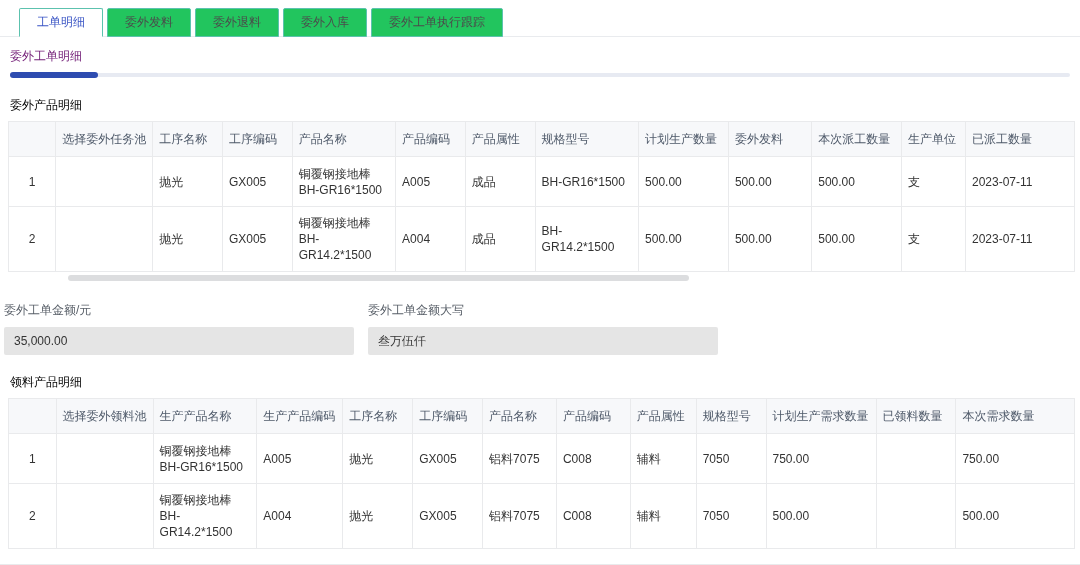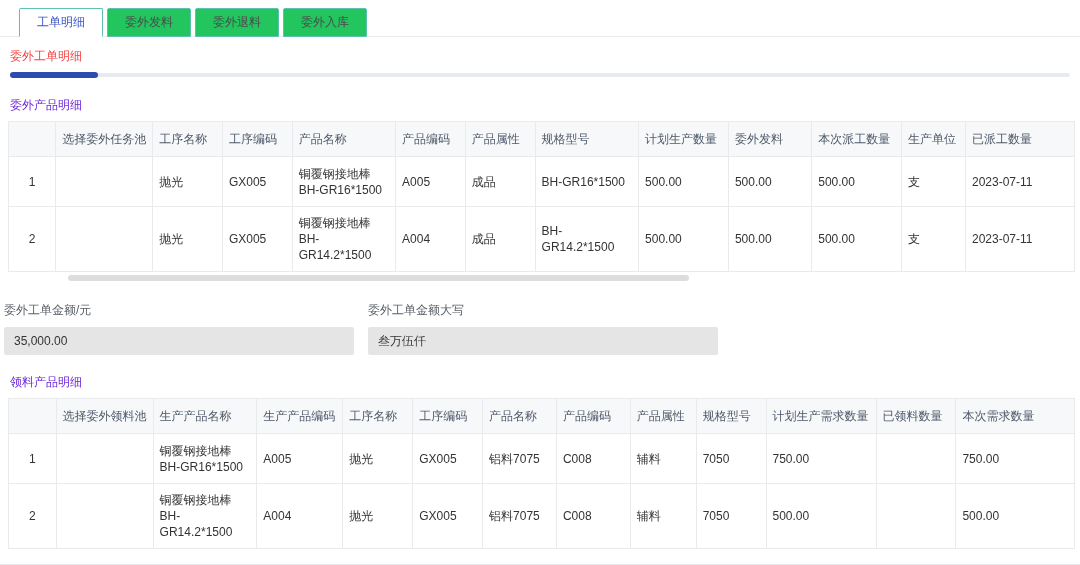--- a/index.html
+++ b/index.html
@@ -33,40 +33,40 @@
   }
   .tab.active {
     background: #fff;
     color: #3a55c5;
     border-bottom-color: #fff;
   }
 
   
   .section-title {
     margin: 11px 8px 0 10px;
-    color: #ef4444;
+    color: #701a75;
   }
   .progress {
     position: relative;
     margin: 7px 10px 0 10px;
     height: 6px;
   }
   .progress .track {
     position: absolute; left: 0; right: 0; top: 1px;
     height: 4px; border-radius: 2px;
     background: #e7eaf2;
   }
   .progress .fill {
     position: absolute; left: 0; top: 0;
     width: 88px; height: 6px; border-radius: 3px;
     background: #2e4cb0;
   }
 
   
-  .tbl-label { margin: 19px 8px 0 10px; color: #6d28d9; }
+  .tbl-label { margin: 19px 8px 0 10px; color: #000000; }
   .tbl-wrap {
     margin: 7px 0 0 8px;
     width: 1067px;
     overflow: hidden;
   }
   table {
     border-collapse: collapse;
     table-layout: fixed;
   }
   th, td {
@@ -118,20 +118,21 @@
   .divider { margin-top: 15px; border-top: 1px solid #e9eaec; }
 </style>
 </head>
 <body>
 
 <div class="tabbar">
     <div class="tab active">工单明细</div>
     <div class="tab">委外发料</div>
     <div class="tab">委外退料</div>
     <div class="tab">委外入库</div>
+    <div class="tab">委外工单执行跟踪</div>
   </div>
 
 <div class="section-title">委外工单明细</div>
 <div class="progress">
   <div class="track"></div>
   <div class="fill"></div>
 </div>
 
 <div class="tbl-label">委外产品明细</div>
 <div class="tbl-wrap">

